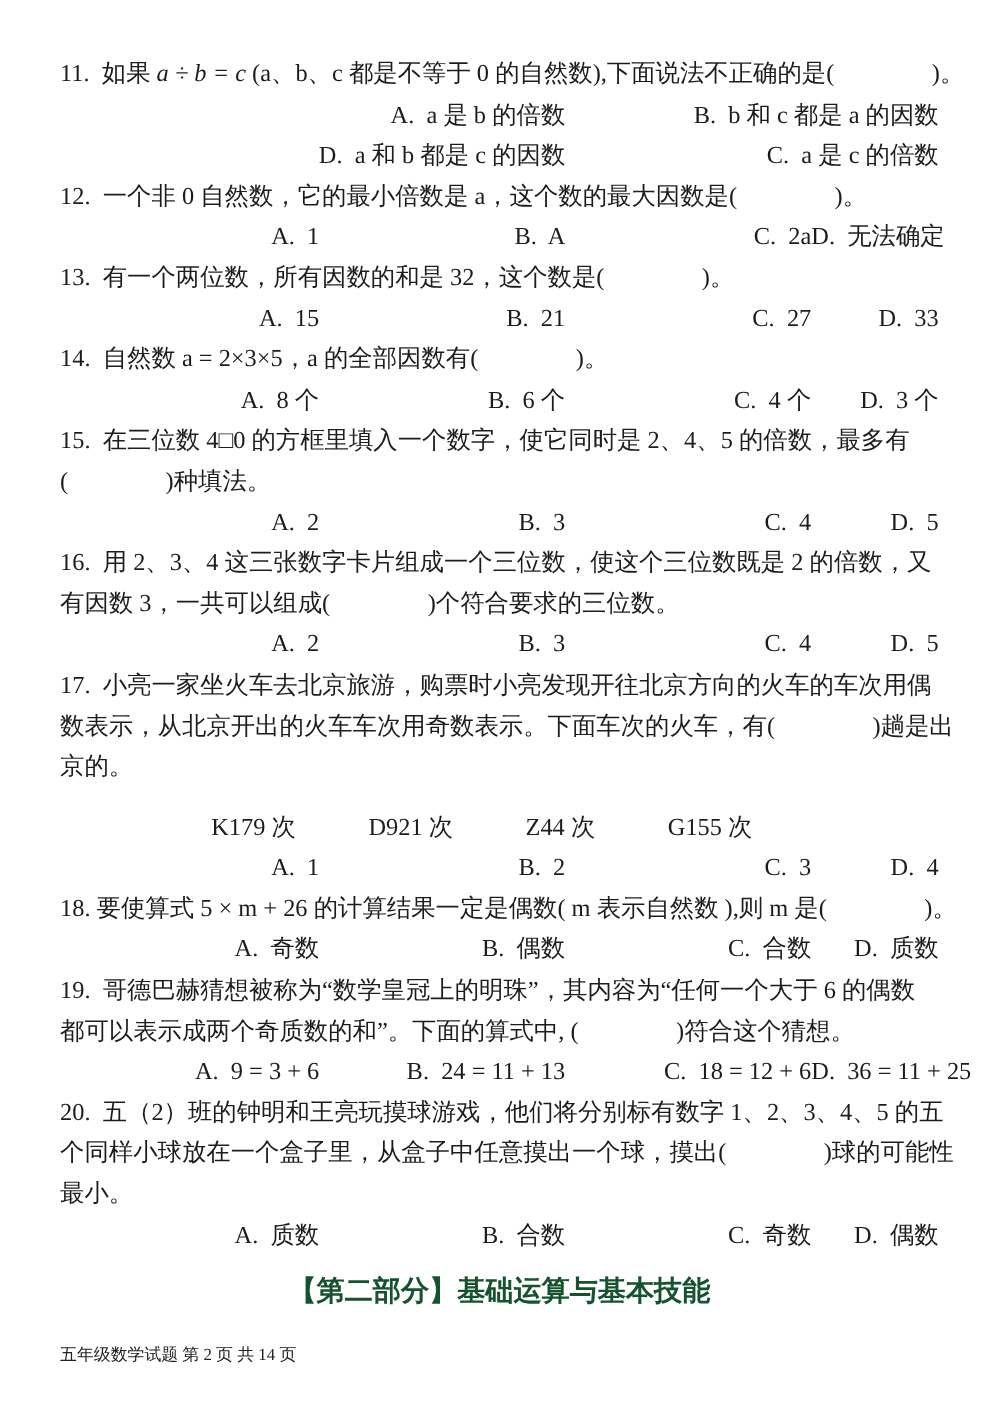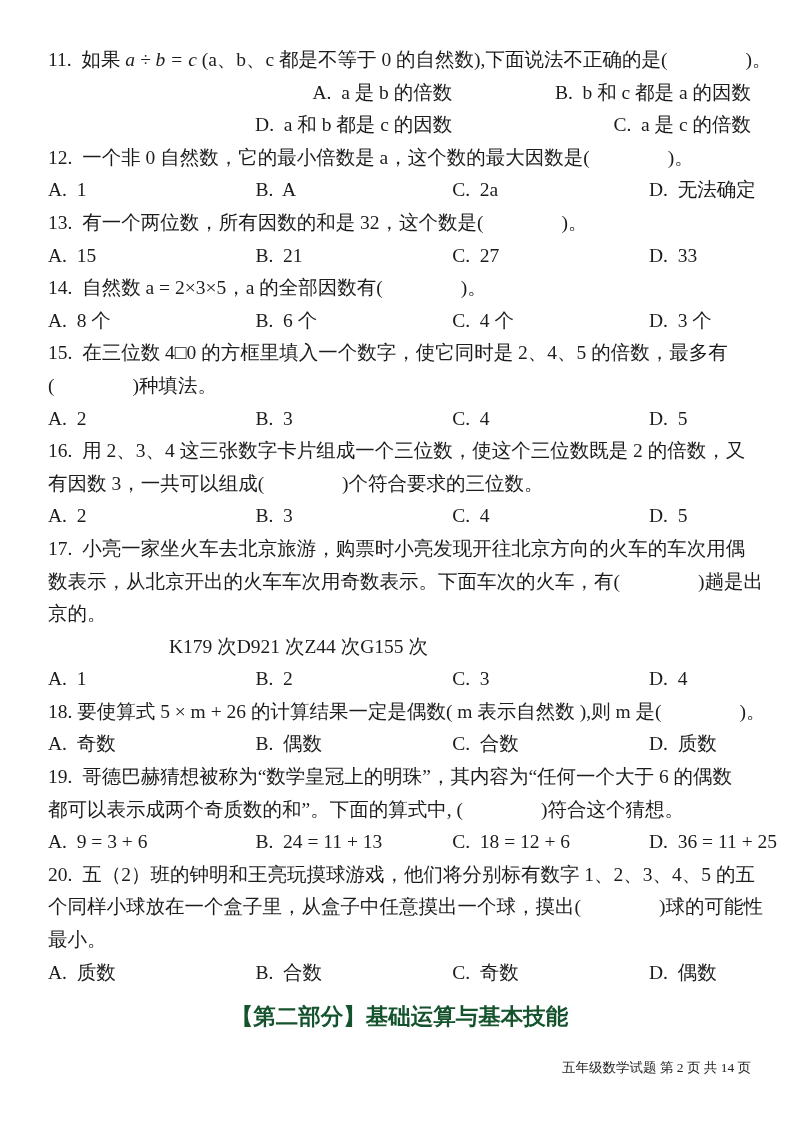--- a/index.html
+++ b/index.html
@@ -22,50 +22,53 @@
     background: #ffffff;
   }
   .line {
     font-size: 19.5px;
     line-height: 32.6px;
     white-space: pre;
   }
   .opts4 {
     display: grid;
     grid-template-columns: 29.5% 28% 28% 14.5%;
+    text-align: right;
   }
   .opts2 {
     display: grid;
     grid-template-columns: 57.5% 42.5%;
     text-align: right;
   }
   .opt { white-space: pre; }
   .trains {
     display: flex;
+    gap: 58px;
     padding-left: 121px;
+    margin-top: 16px;
   }
   .math {
     font-style: italic;
     font-family: "Liberation Serif", "DejaVu Serif", serif;
   }
   .section-title {
     margin-top: 10px;
     font-family: "Liberation Sans", "DejaVu Sans", sans-serif;
     font-weight: bold;
     font-size: 22.5px;
     line-height: 36px;
     text-align: center;
     white-space: pre;
     color: #14532d;
   }
   .footer {
     margin-top: 24px;
     font-size: 13.5px;
     line-height: 18px;
-    text-align: right;
+    text-align: left;
     white-space: pre;
     color: #222;
   }
 </style>
 </head>
 <body>
 
 <div class="page">
 
   <div class="line"><span>11.  如果 </span><span class="math">a ÷ b = c</span><span> (a、b、c 都是不等于 0 的自然数),下面说法不正确的是(　　　　)。</span></div>

